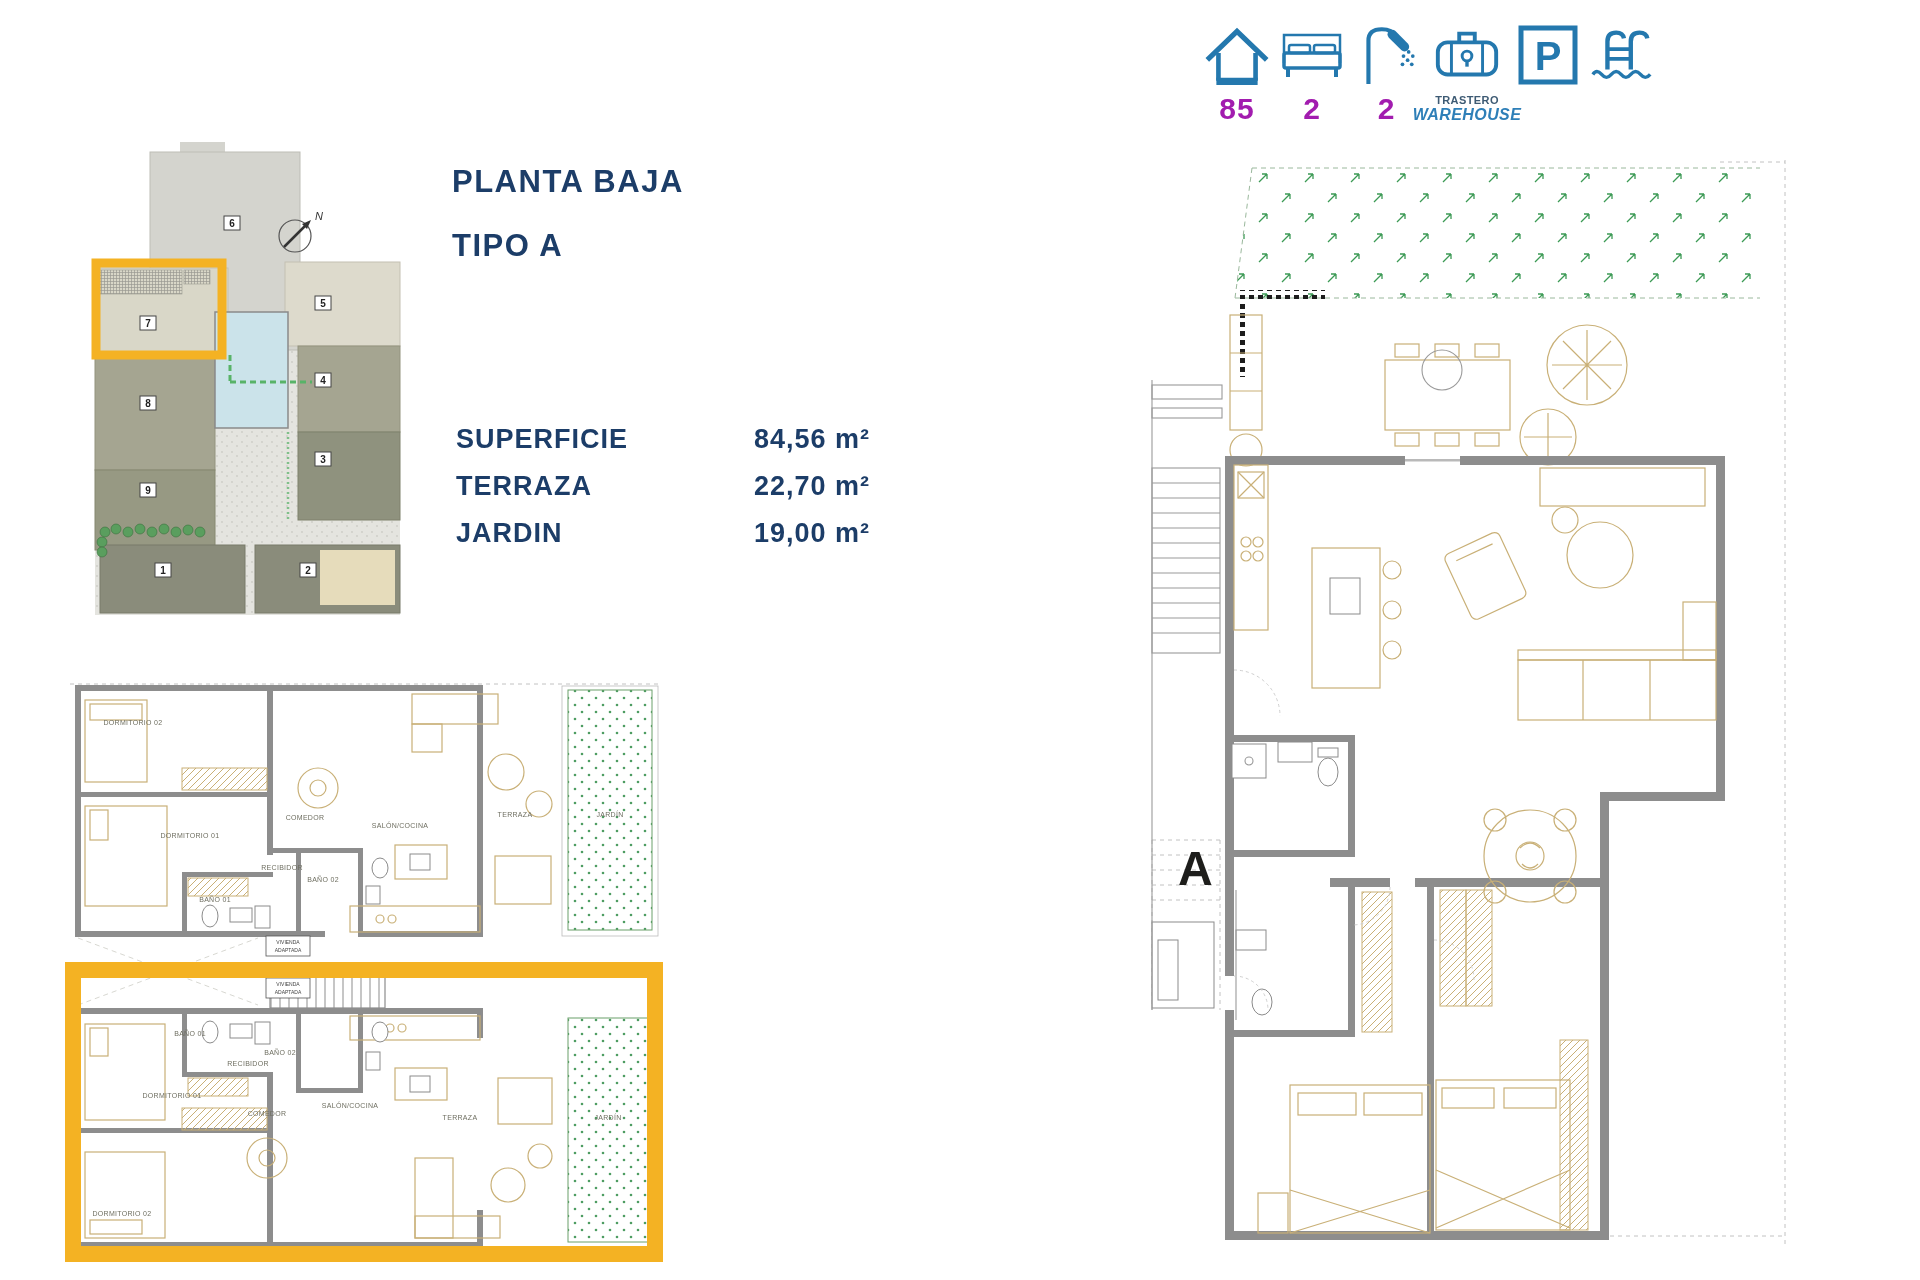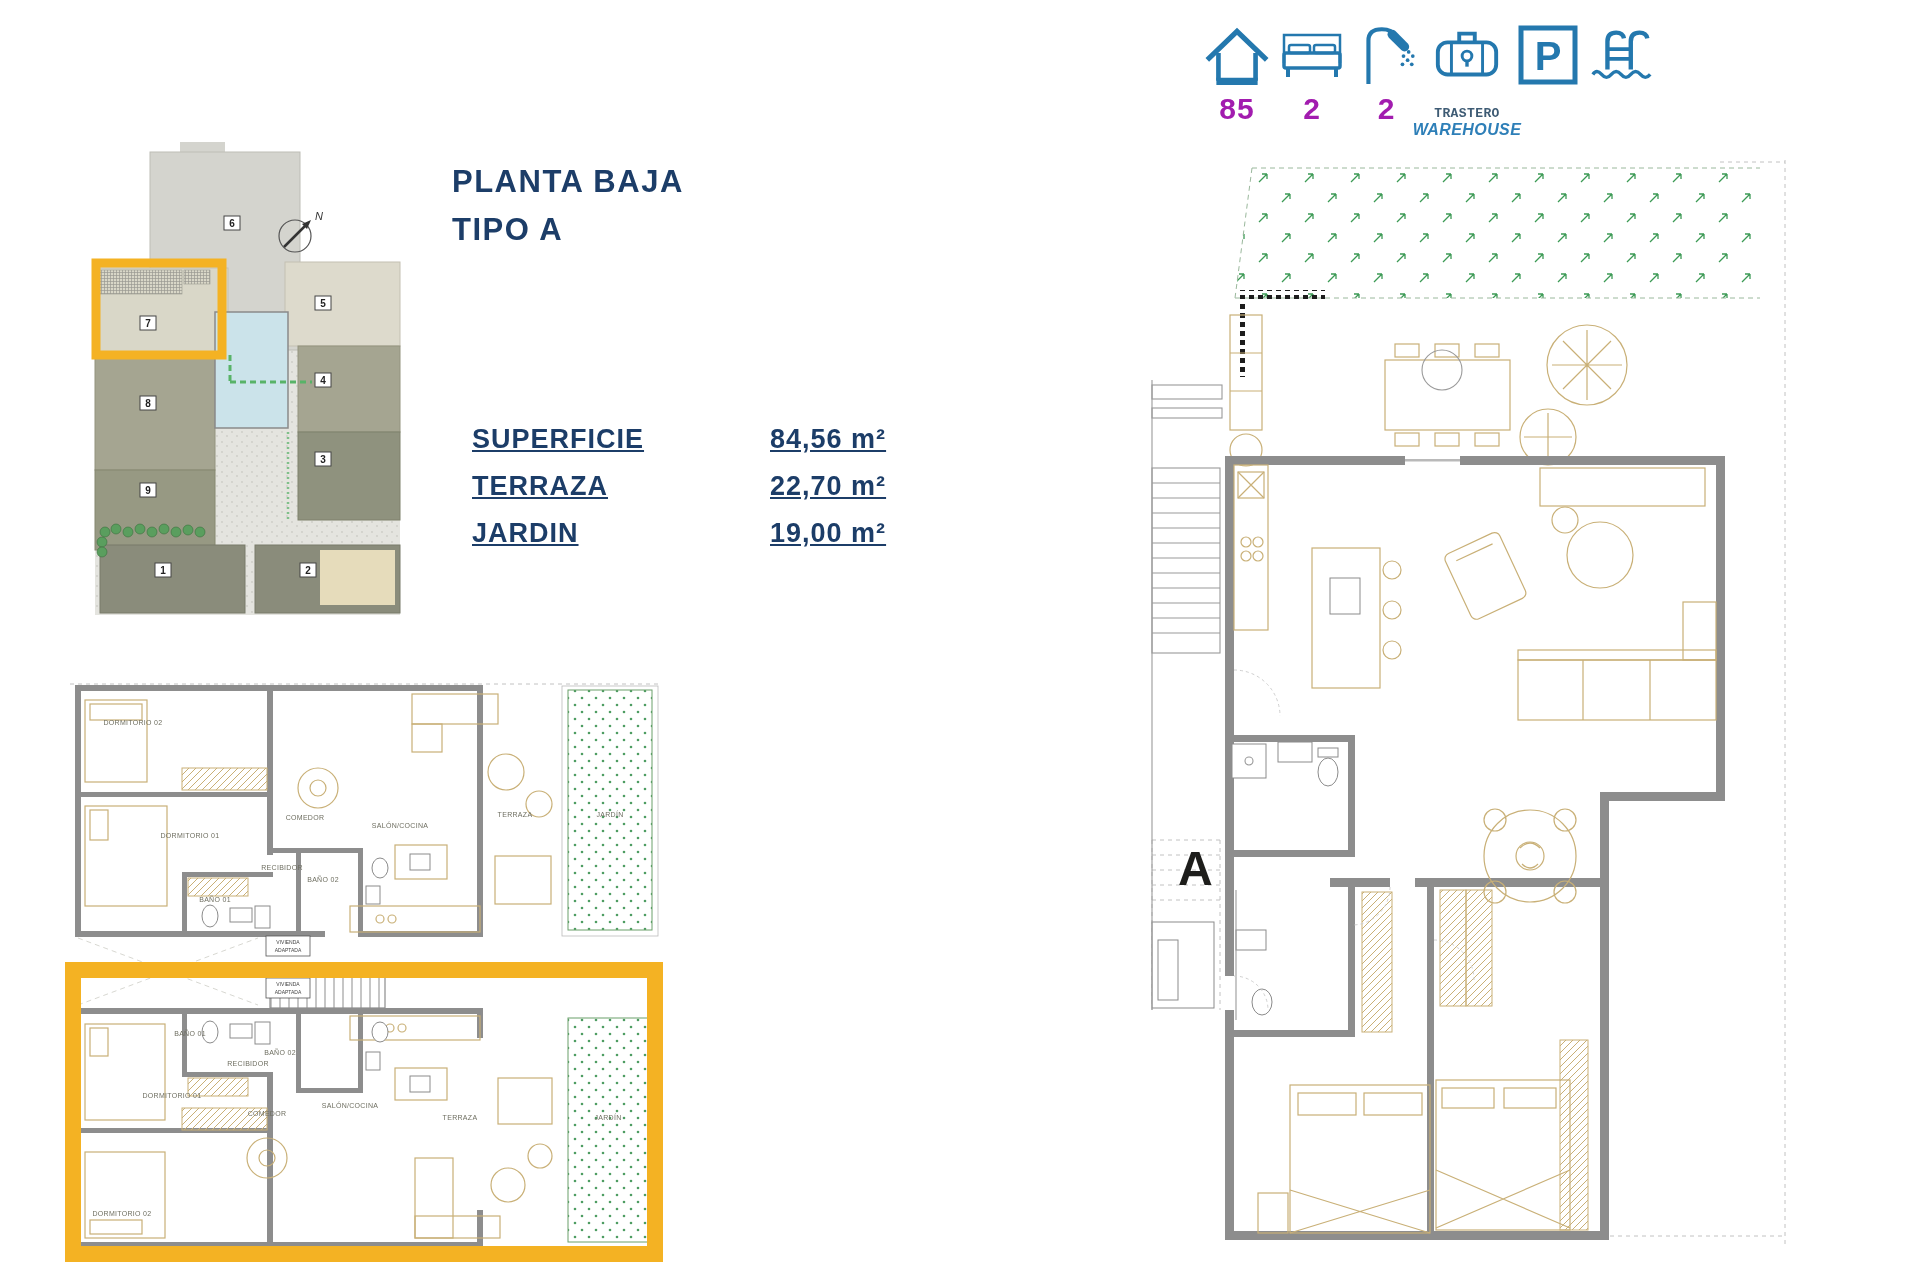--- a/index.html
+++ b/index.html
@@ -4,25 +4,25 @@
 <style>
   html,body{margin:0;padding:0;background:#fff;}
   #page{position:relative;width:1920px;height:1280px;background:#fff;overflow:hidden;
         font-family:"Liberation Sans",sans-serif;}
   .abs{position:absolute;}
   
   #iconbar{left:1205px;top:22px;width:450px;display:flex;gap:11px;align-items:flex-start;}
   .icell{width:64px;display:flex;flex-direction:column;align-items:center;}
   .icell svg{display:block;}
   .inum{margin-top:4px;font-size:30px;font-weight:bold;color:#a21caf;letter-spacing:1px;}
-  .stor1{margin-top:18px;font-size:13px;font-weight:bold;color:#3E5B74;letter-spacing:.4px;font-family:Liberation Mono, monospace;}
+  .stor1{margin-top:6px;font-size:11px;font-weight:bold;color:#3E5B74;letter-spacing:.4px;}
   .stor2{font-size:16px;font-weight:bold;font-style:italic;color:#2E7FB8;letter-spacing:.4px;}
   
   .bigtitle{color:#1C3D68;font-weight:bold;font-size:31px;letter-spacing:1.5px;}
-  #areas{left:472px;top:416px;color:#1C3D68;text-decoration:underline;}
+  #areas{left:456px;top:416px;color:#1C3D68;}
   .arow{display:flex;height:47px;align-items:center;}
   .alab{width:298px;font-size:27px;font-weight:bold;letter-spacing:1px;}
   .aval{font-size:27px;font-weight:bold;letter-spacing:1px;text-align:right;}
   
   .w{fill:#8D8D8D;}
   .fur{fill:none;stroke:#C9B077;stroke-width:1.2;}
   .fix{fill:#fff;stroke:#8b8b8b;stroke-width:1;}
   .lbl{font-size:7px;fill:#6E6E60;text-anchor:middle;letter-spacing:.3px;}
   .tlbl{font-size:5px;fill:#444;text-anchor:middle;}
   .numtxt{font-size:10px;fill:#222;text-anchor:middle;font-weight:bold;}
@@ -101,21 +101,21 @@
           <path d="M20 47 V18 Q20 9 29 9 Q36 9 37 15" stroke-width="4.5"></path>
           <path d="M44 47 V18 Q44 9 53 9 Q60 9 61 15" stroke-width="4.5"></path>
           <path d="M20 26 H44 M20 36 H44" stroke-width="4"></path>
           <path d="M5 52 Q9 46 14 52 T24 52 T34 52 T44 52 T54 52 T64 52" stroke-width="3.5"></path>
         </svg>
       </span>
     </div>
   </div>
 
   <div class="abs bigtitle" style="left:452px;top:164px;">PLANTA BAJA</div>
-  <div class="abs bigtitle" style="left:452px;top:212px;">TIPO A</div>
+  <div class="abs bigtitle" style="left:452px;top:228px;">TIPO A</div>
 
   <div class="abs" id="areas">
     <div class="arow">
       <div class="alab">SUPERFICIE</div>
       <div class="aval">84,56 m²</div>
     </div>
     <div class="arow">
       <div class="alab">TERRAZA</div>
       <div class="aval">22,70 m²</div>
     </div>

